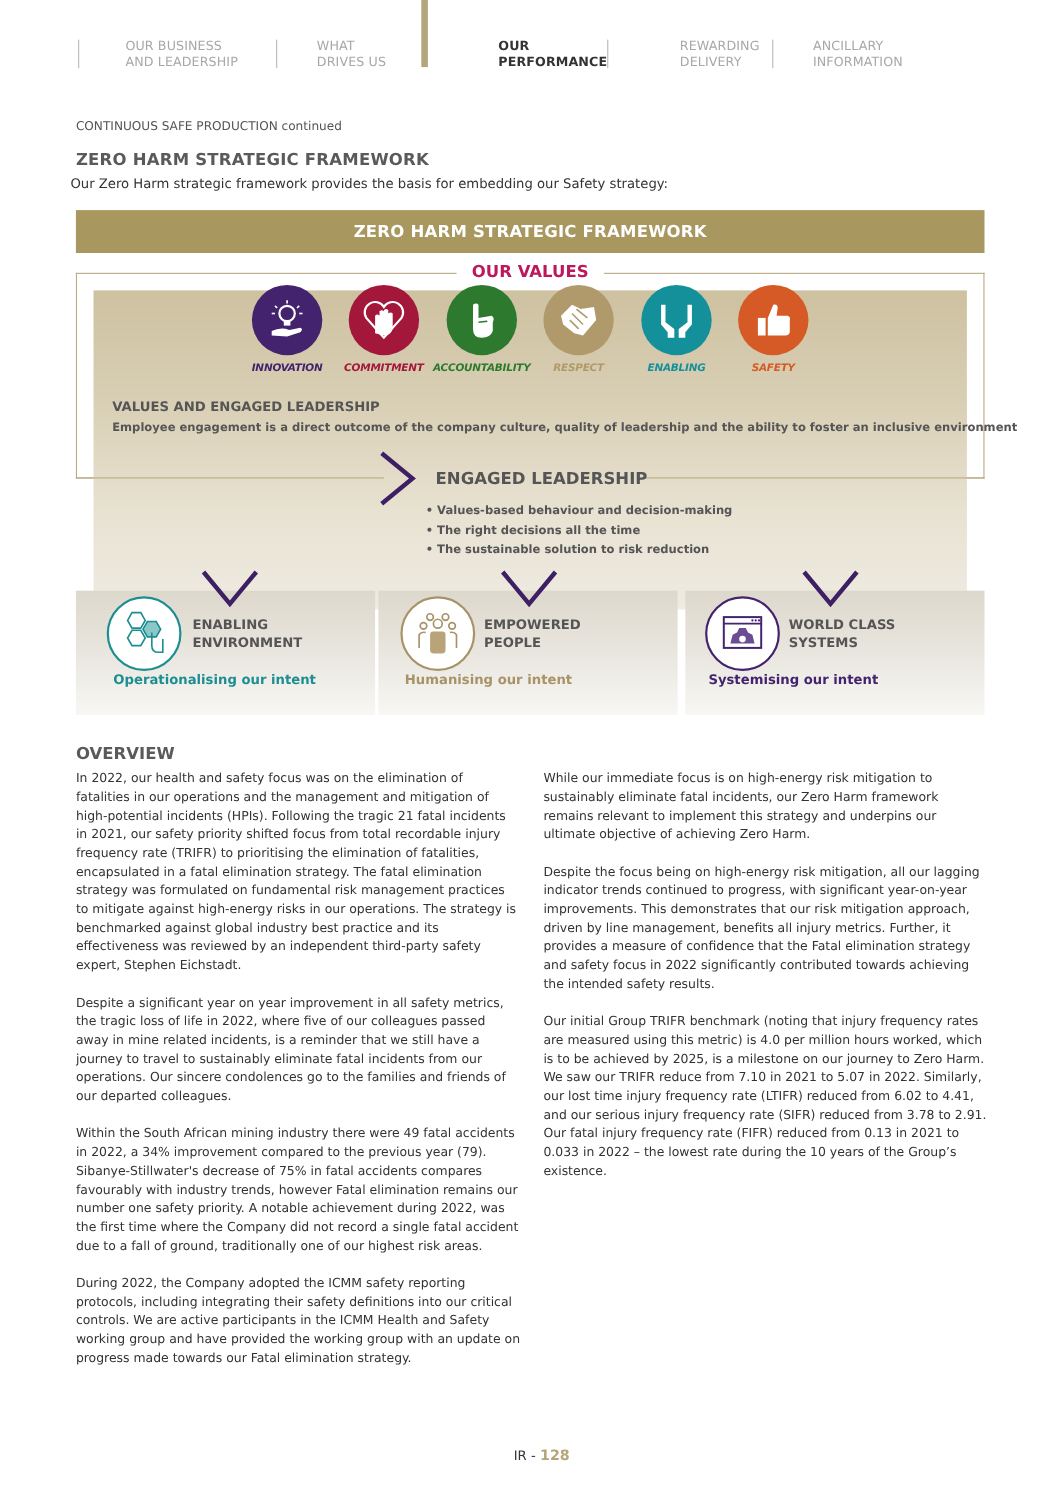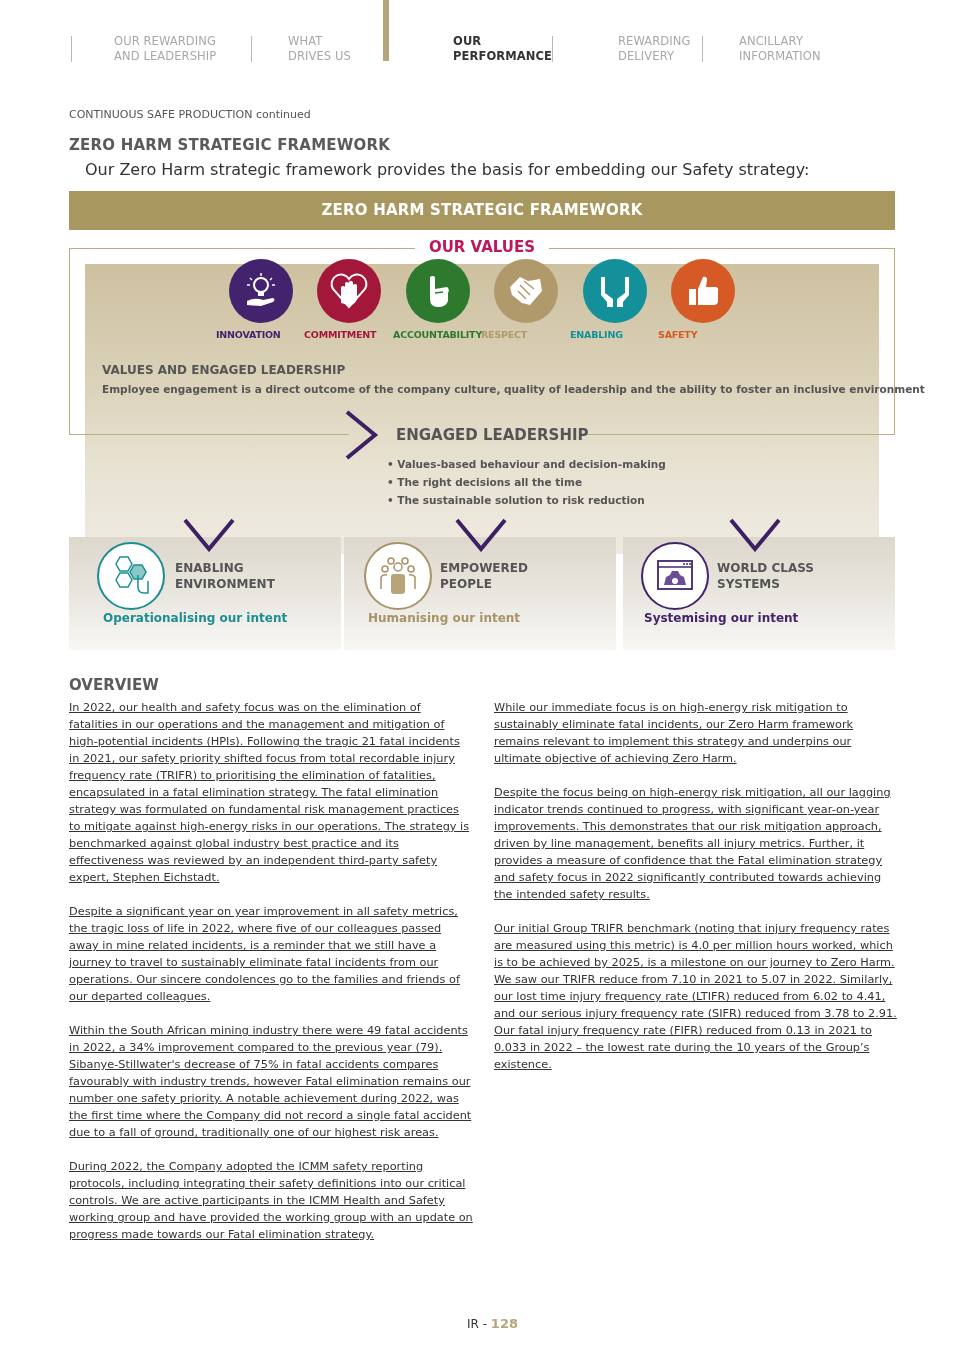--- a/index.html
+++ b/index.html
@@ -8,32 +8,32 @@
 
   
   .topnav { position: absolute; top: 0; left: 0; width: 965px; height: 80px; }
   .nav-item { position: absolute; top: 34px; font-size: 11.5px; line-height: 15px; color: #a8a8a8; letter-spacing: 0.1px; }
   .nav-item.active { color: #333; font-weight: bold; margin-left: 32px; }
   .nav-sep { position: absolute; top: 36px; width: 1px; height: 26px; background: #b8b8b8; }
   .nav-active-bar { position: absolute; top: 0; left: 383px; width: 6px; height: 61px; background: #b5a57a; }
 
   .kicker { position: absolute; top: 108px; left: 69px; font-size: 11px; color: #555; }
   .section-title { position: absolute; top: 136px; left: 69px; font-size: 15px; font-weight: bold; color: #5a5a5a; letter-spacing: 0.2px; }
-  .section-intro { position: absolute; top: 160px; left: 85px; font-size: 16px; color: #333; }
+  .section-intro { position: absolute; top: 160px; left: 64px; font-size: 12px; color: #333; }
 
   
   .fw-banner { position: absolute; top: 191px; left: 69px; width: 826px; height: 39px; background: #a89860; color: #fff; font-weight: bold; font-size: 15px; text-align: center; line-height: 39px; letter-spacing: 0.2px; }
   .fw-frame { position: absolute; top: 248px; left: 69px; width: 826px; height: 187px; border: 1px solid #b9ab83; border-top: none; }
   .fw-frame-top-l { position: absolute; top: 248px; left: 69px; width: 346px; height: 1px; background: #b9ab83; }
   .fw-frame-top-r { position: absolute; top: 248px; left: 549px; width: 346px; height: 1px; background: #b9ab83; }
   .values-title { position: absolute; top: 238px; left: 415px; width: 134px; text-align: center; font-size: 15px; font-weight: bold; color: #be185d; }
   .fw-panel { position: absolute; top: 264px; left: 85px; width: 794px; height: 290px;
     background: linear-gradient(to bottom, #cdc1a0 0%, #d9cfb5 35%, #e8e2d2 70%, #efebe2 100%); }
 
-  .value { position: absolute; top: 259px; width: 90px; text-align: left; }
+  .value { position: absolute; top: 259px; width: 90px; text-align: center; font-style: italic; }
   .value .circle { width: 64px; height: 64px; border-radius: 50%; margin: 0 auto; display: flex; align-items: center; justify-content: center; }
   .value .vlabel { font-size: 9.5px; font-weight: bold; margin-top: 6px; letter-spacing: -0.2px; }
 
   .vel-title { position: absolute; top: 363px; left: 102px; font-size: 12px; font-weight: bold; color: #555; }
   .vel-text { position: absolute; top: 383px; left: 102px; font-size: 10.5px; font-weight: bold; color: #555; }
 
   .el-line-l { position: absolute; top: 434px; left: 69px; width: 280px; height: 1px; background: #b9ab83; }
   .el-line-r { position: absolute; top: 434px; left: 583px; width: 312px; height: 1px; background: #b9ab83; }
   .chev-right { position: absolute; top: 410px; left: 343px; }
   .el-title { position: absolute; top: 426px; left: 396px; font-size: 15px; font-weight: bold; color: #555; }
@@ -41,34 +41,34 @@
 
   .pillar { position: absolute; top: 537px; width: 272px; height: 113px;
     background: linear-gradient(to bottom, #ddd8cc 0%, #e9e6df 50%, #f8f7f4 100%); }
   .pillar .picon { position: absolute; top: 5px; left: 28px; width: 68px; height: 68px; border-radius: 50%; border: 2px solid; background: #fff; display: flex; align-items: center; justify-content: center; }
   .pillar .ptitle { position: absolute; top: 23px; left: 106px; font-size: 12px; font-weight: bold; color: #555; line-height: 16px; }
   .pillar .psub { position: absolute; top: 74px; left: 34px; font-size: 12px; font-weight: bold; }
   .chev-down { position: absolute; top: 518px; }
 
   
   .overview-title { position: absolute; top: 676px; left: 69px; font-size: 15px; font-weight: bold; color: #5a5a5a; }
-  .col { position: absolute; width: 404px; font-size: 11.3px; line-height: 17px; color: #333; text-decoration: underline; }
+  .col { position: absolute; width: 404px; font-size: 11.3px; line-height: 17px; color: #333; }
   .col p { margin-bottom: 17px; }
   .subhead { font-size: 13px; font-weight: bold; color: #a89860; margin-bottom: 3px; line-height: 18px; }
 
   .footer { position: absolute; top: 1316px; left: 0; width: 965px; text-align: center; font-size: 12px; color: #333; padding-left: 20px; }
   .footer .pnum { color: #b5a57a; font-weight: bold; font-size: 13px; }
 </style>
 </head>
 <body>
 
 <div class="topnav">
   <div class="nav-sep" style="left:71px"></div>
   <div class="nav-item" style="left:114px">
-    <div>OUR REWARDING</div>
+    <div>OUR BUSINESS</div>
     <div>AND LEADERSHIP</div>
   </div>
   <div class="nav-sep" style="left:251px"></div>
   <div class="nav-item" style="left:288px">
     <div>WHAT</div>
     <div>DRIVES US</div>
   </div>
   <div class="nav-active-bar"></div>
   <div class="nav-item active" style="left:421px">
     <div>OUR</div>

